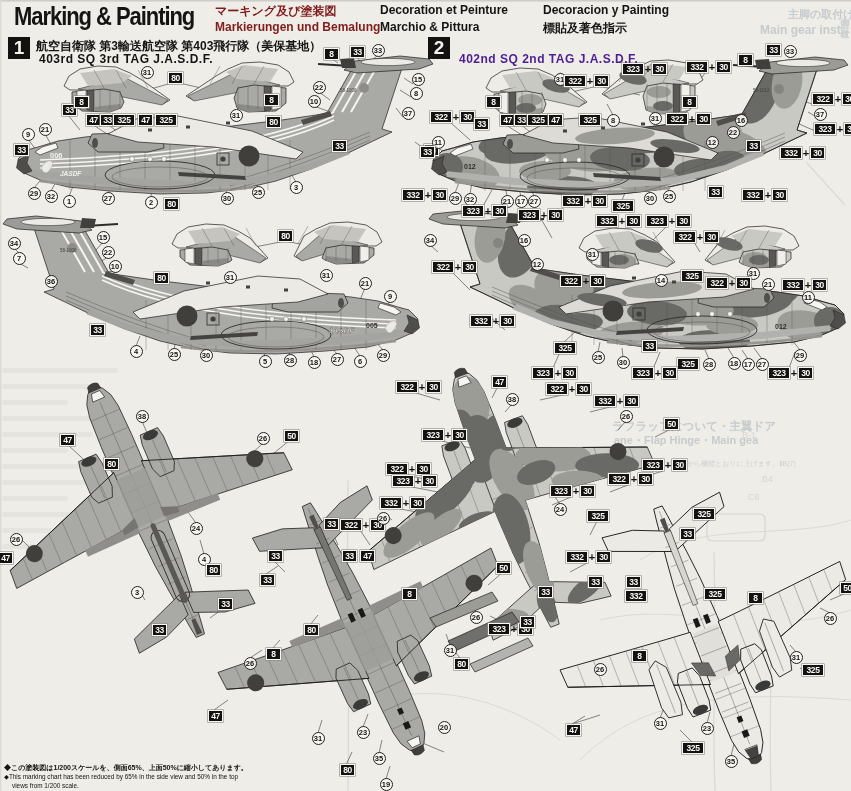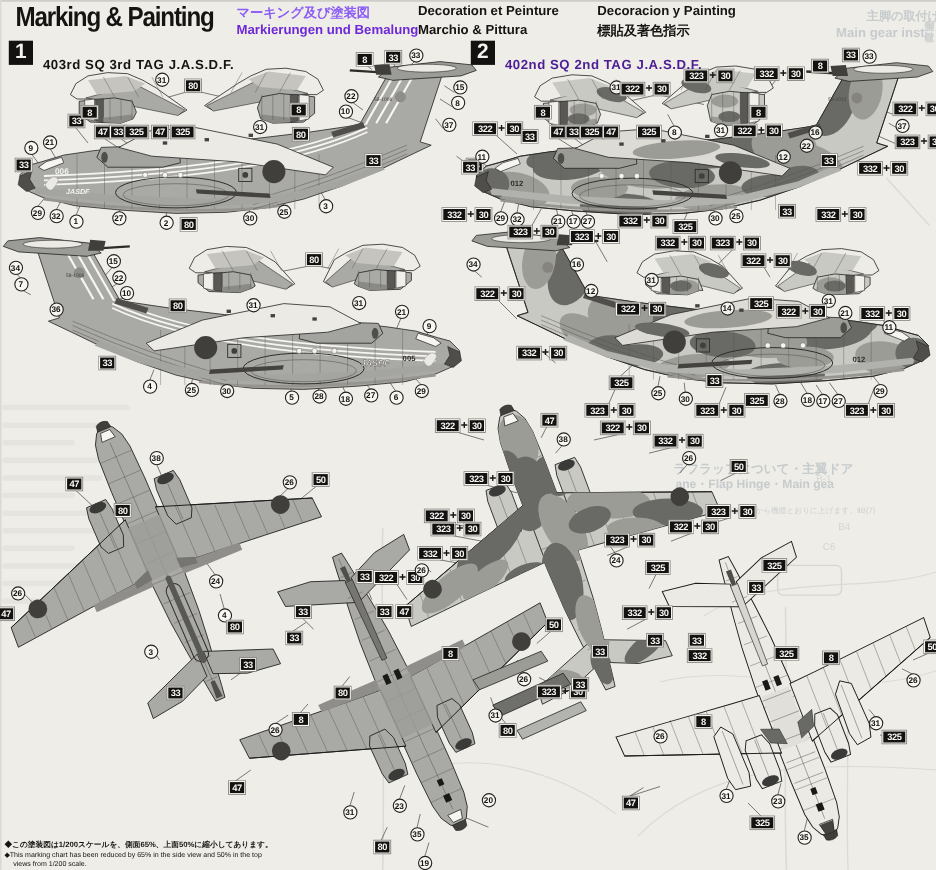--- a/index.html
+++ b/index.html
@@ -1165,31 +1165,32 @@
     <div class="cw" style="left:566px;top:724px;width:13px">47</div>
     <div class="cc" style="left:653.5px;top:716.5px">31</div>
     <div class="cw" style="left:682px;top:742px;width:20px">325</div>
     <div class="cc" style="left:700.5px;top:721.5px">23</div>
     <div class="cc" style="left:724.5px;top:754.5px">35</div>
     <div class="cc" style="left:789.5px;top:650.5px">31</div>
     <div class="cw" style="left:802px;top:664px;width:20px">325</div>
 
 <div style="position:absolute;left:14px;top:2px;font:bold 25px 'Liberation Sans';letter-spacing:-1.2px;color:#151412;transform:scale(0.88,1);transform-origin:left top">Marking &amp; Painting</div>
 
-<div style="position:absolute;left:215px;top:3px;font:bold 12px 'Liberation Sans';color:#8b5cf6">マーキング及び塗装図</div>
-<div style="position:absolute;left:215px;top:20px;font:bold 12px 'Liberation Sans';letter-spacing:0px;color:#6d28d9">Markierungen und Bemalung</div>
+<div style="position:absolute;left:215px;top:3px;font:bold 12px 'Liberation Sans';color:#7f1d1d">マーキング及び塗装図</div>
+<div style="position:absolute;left:215px;top:20px;font:bold 12px 'Liberation Sans';letter-spacing:0px;color:#7f1d1d">Markierungen und Bemalung</div>
 
 <div style="position:absolute;left:380px;top:3px;font:bold 12px 'Liberation Sans';color:#151412">Decoration et Peinture</div>
 <div style="position:absolute;left:380px;top:20px;font:bold 12px 'Liberation Sans';color:#151412">Marchio &amp; Pittura</div>
 
 <div style="position:absolute;left:543px;top:3px;font:bold 12px 'Liberation Sans';color:#151412">Decoracion y Painting</div>
 <div style="position:absolute;left:543px;top:20px;font:bold 12px 'Liberation Sans';color:#151412">標貼及著色指示</div>
 
 <div style="position:absolute;left:8px;top:37px;width:22px;height:22px;background:#131210;color:#f4f2ee;font:bold 19px 'Liberation Sans';text-align:center;line-height:22px">1</div>
 
+<div style="position:absolute;left:36px;top:38px;font:bold 12px 'Liberation Sans';color:#151412">航空自衛隊 第3輸送航空隊 第403飛行隊（美保基地）</div>
 
 <div style="position:absolute;left:39px;top:52px;font:bold 12px 'Liberation Sans';letter-spacing:0.5px;color:#151412">403rd SQ 3rd TAG J.A.S.D.F.</div>
 
 <div style="position:absolute;left:428px;top:37px;width:22px;height:22px;background:#131210;color:#f4f2ee;font:bold 19px 'Liberation Sans';text-align:center;line-height:22px">2</div>
 
 
 <div style="position:absolute;left:459px;top:52px;font:bold 12px 'Liberation Sans';letter-spacing:0.5px;color:#4c1d95">402nd SQ 2nd TAG J.A.S.D.F.</div>
 
 <div style="position:absolute;left:4px;top:763px;font:bold 7px 'Liberation Sans';color:#151412">◆この塗装図は1/200スケールを、側面65%、上面50%に縮小してあります。</div>
 

